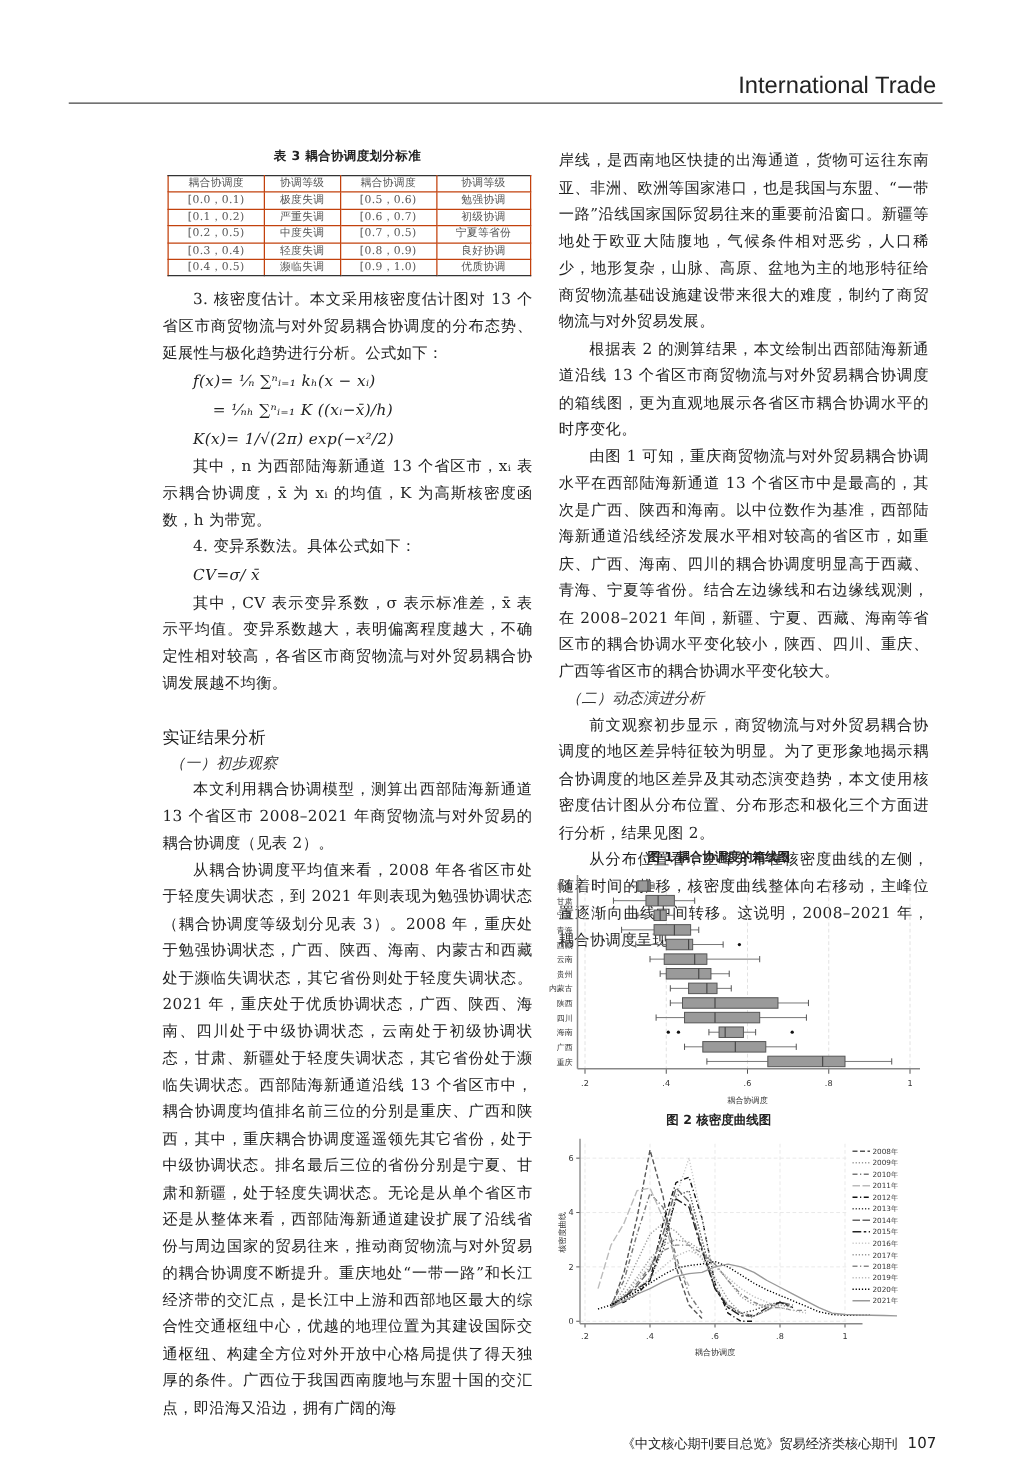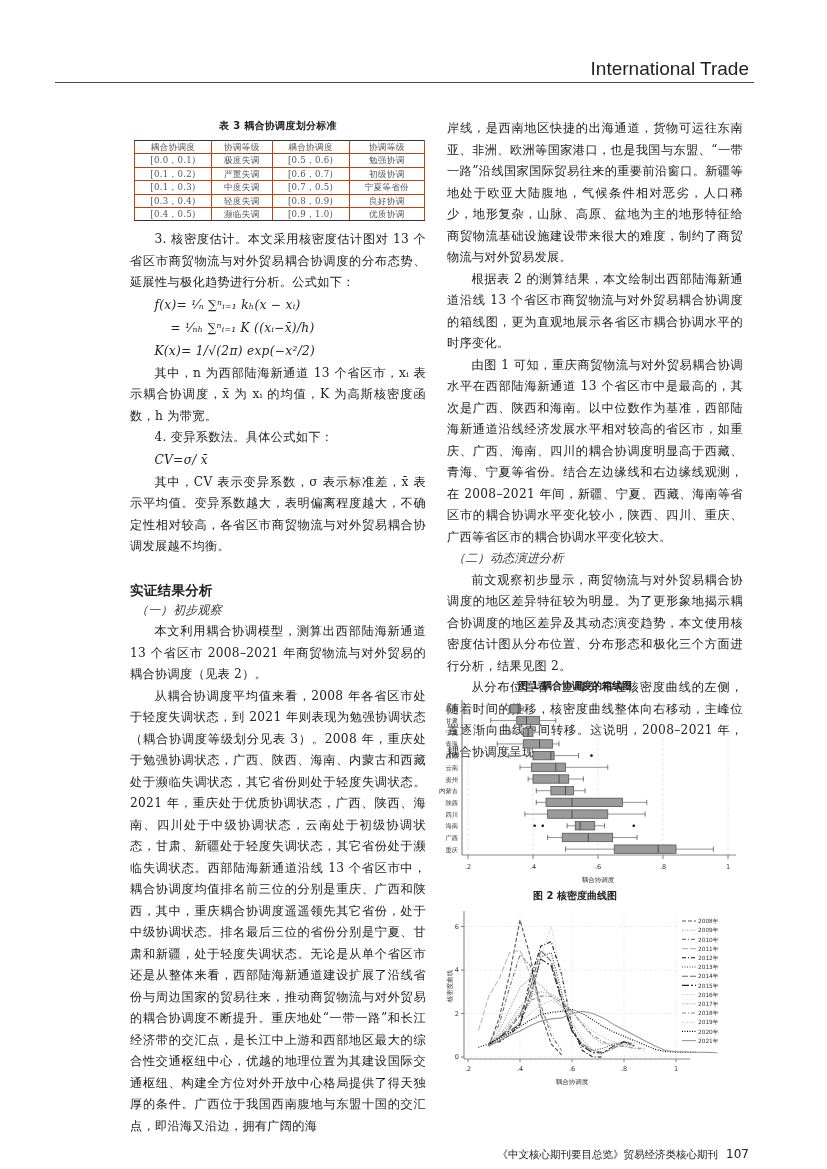--- a/index.html
+++ b/index.html
@@ -11,21 +11,21 @@
   .col-right{left:427px;top:118px;width:296px;}
   .para{margin:0;text-indent:2em;text-align:justify;}
   .noindent{text-indent:0;}
   .table-title{text-align:center;font-family:"DejaVu Sans","Liberation Sans",sans-serif;font-weight:bold;font-size:10px;margin:0 0 6px 0;line-height:16px;}
   table.std{border-collapse:collapse;width:291px;margin:0 0 8px 4px;font-size:8.6px;line-height:12.4px;color:#555;}
   table.std th,table.std td{border:1px solid #c2410c;text-align:center;font-weight:normal;padding:0;}
   table.std th{border-top:1.6px solid #333;}
   table.std tr:last-child td{border-bottom:1.6px solid #333;}
   .formula{font-family:"DejaVu Serif","Liberation Serif",serif;font-style:italic;margin:0 0 0 2em;line-height:23px;}
   .formula .ind{margin-left:1.3em;}
-  .h2{font-family:"DejaVu Sans","Liberation Sans",sans-serif;font-weight:bold;font-size:13.5px;margin:22px 0 0 0;line-height:20px;}
+  .h2{font-family:"DejaVu Sans","Liberation Sans",sans-serif;font-weight:normal;font-size:13.5px;margin:22px 0 0 0;line-height:20px;}
   .h3{text-indent:0.5em;margin:0;font-size:12px;color:#333;font-style:italic;}
   .fig-title{font-family:"DejaVu Sans","Liberation Sans",sans-serif;font-weight:bold;font-size:10px;text-align:center;position:absolute;left:427px;width:296px;}
   .chart{position:absolute;}
   .chart svg text{font-family:"DejaVu Sans","Liberation Sans",sans-serif;fill:#333;}
   .footer{position:absolute;right:78px;top:1147px;font-family:"DejaVu Sans","Liberation Sans",sans-serif;font-size:10.5px;color:#222;}
   .footer .pg{font-size:12px;margin-left:8px;}
 </style>
 </head>
 <body>
 
@@ -50,21 +50,21 @@
           <td>[0.5，0.6)</td>
           <td>勉强协调</td>
         </tr>
         <tr>
           <td>[0.1，0.2)</td>
           <td>严重失调</td>
           <td>[0.6，0.7)</td>
           <td>初级协调</td>
         </tr>
         <tr>
-          <td>[0.1，0.3)</td>
+          <td>[0.2，0.5)</td>
           <td>中度失调</td>
           <td>[0.7，0.5)</td>
           <td>宁夏等省份</td>
         </tr>
         <tr>
           <td>[0.3，0.4)</td>
           <td>轻度失调</td>
           <td>[0.8，0.9)</td>
           <td>良好协调</td>
         </tr>

